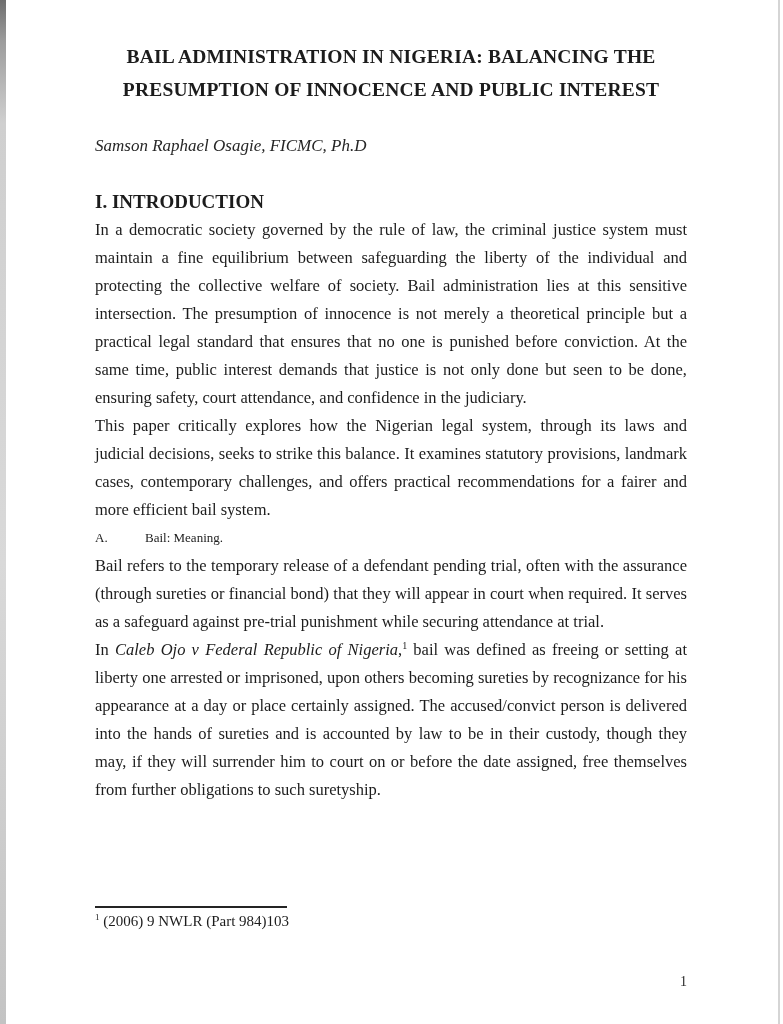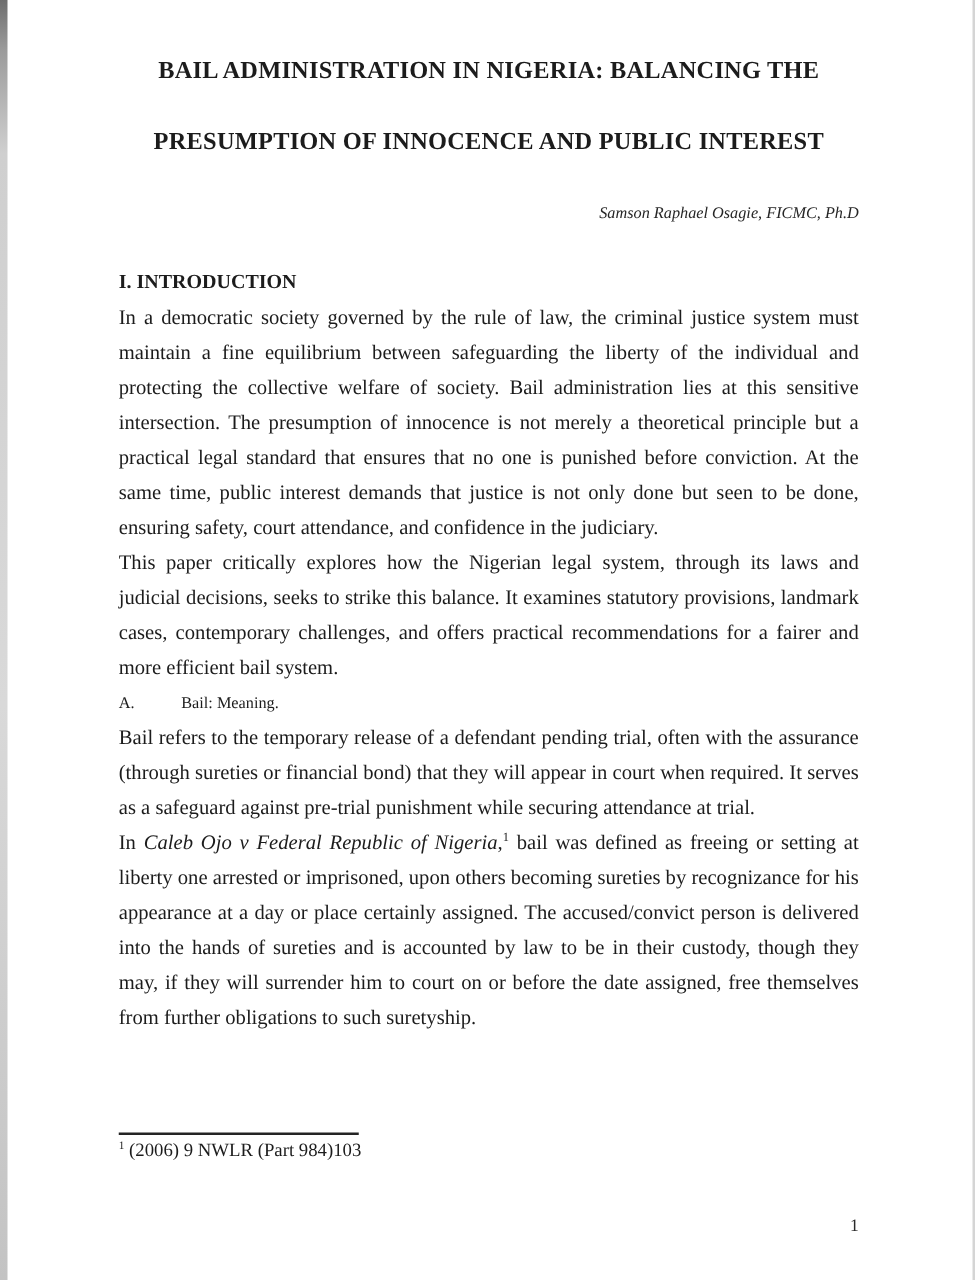--- a/index.html
+++ b/index.html
@@ -34,32 +34,32 @@
     width: 592px;
   }
   .doc-title {
     margin: 40px 0 0 0;
     font-weight: bold;
     font-size: 19.5px;
     line-height: 33px;
     text-align: center;
     letter-spacing: 0.2px;
   }
-  .doc-title span { display: block; margin-top: 24px; }
+  .doc-title span { display: block; }
   .author-line {
     margin-top: 28px;
-    text-align: right;
+    text-align: left;
     font-style: italic;
-    font-size: 13px;
+    font-size: 17px;
     line-height: 24px;
     color: #262626;
   }
   .section-heading {
     font-weight: bold;
-    font-size: 16px;
+    font-size: 19px;
     line-height: 28px;
     margin: 0;
   }
   .heading-intro { margin-top: 30px; }
   .heading-framework { margin-top: 20px; }
   p.body-para {
     margin: 0;
     font-size: 16.5px;
     line-height: 28px;
     text-align: justify;

